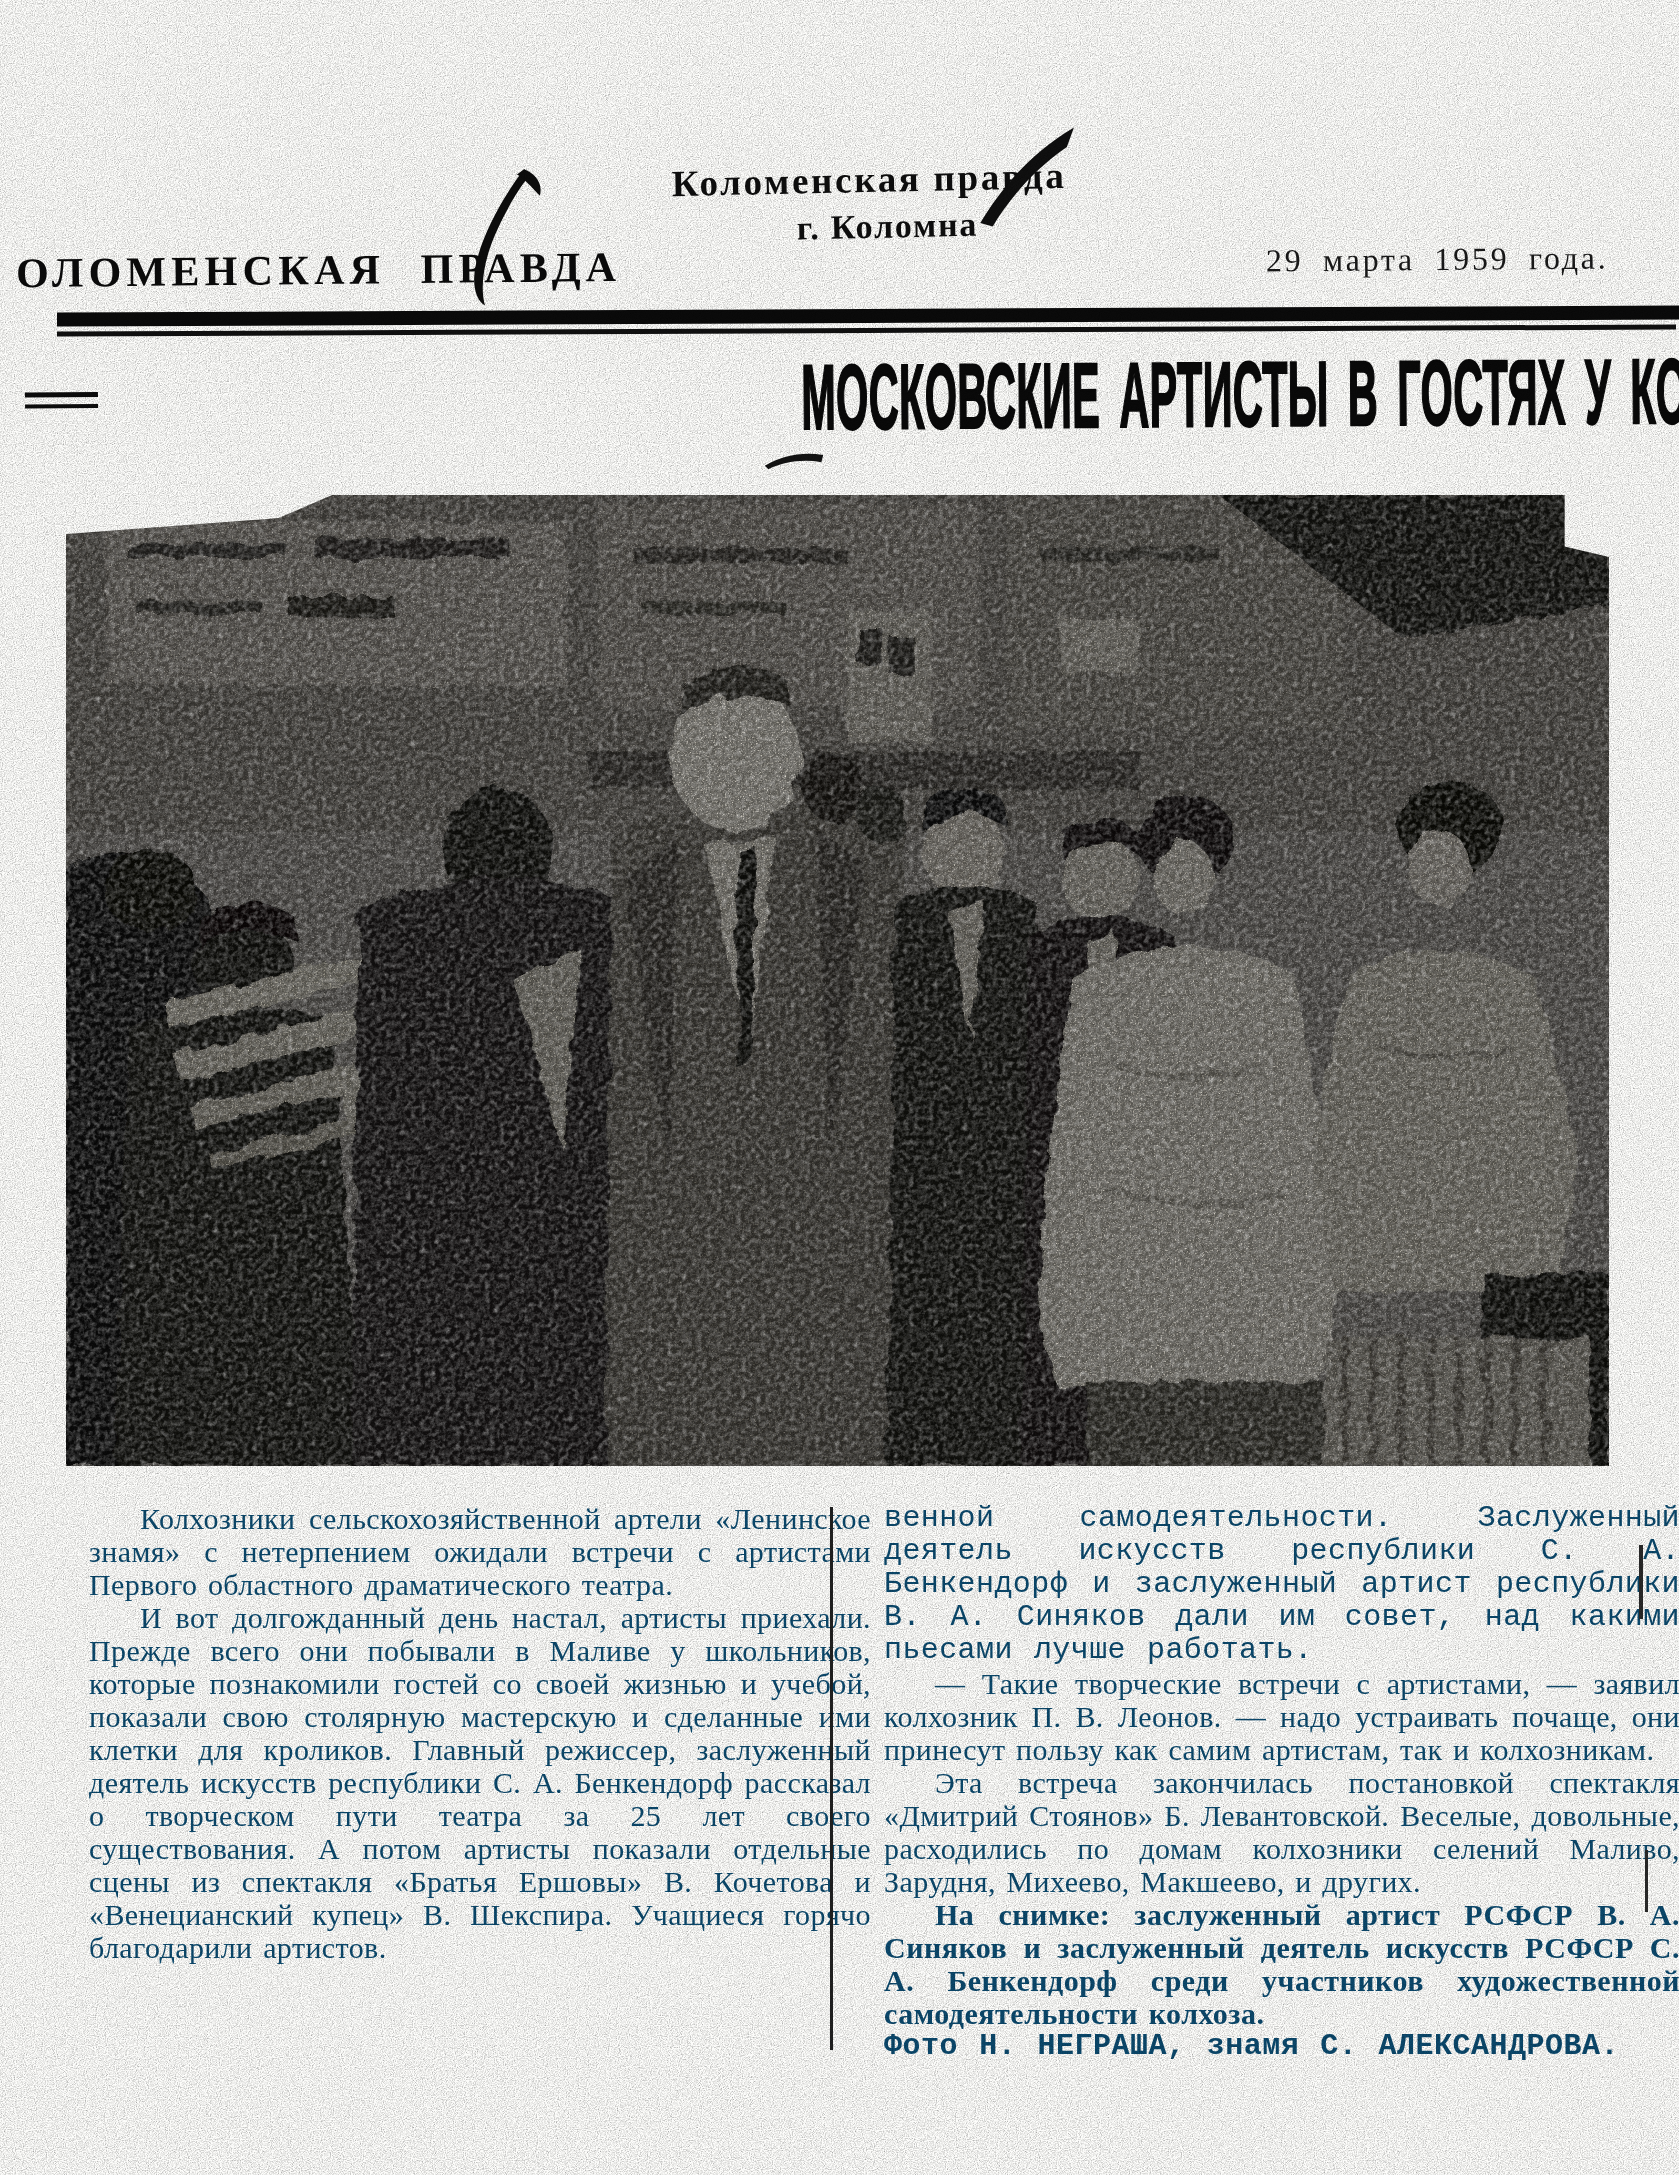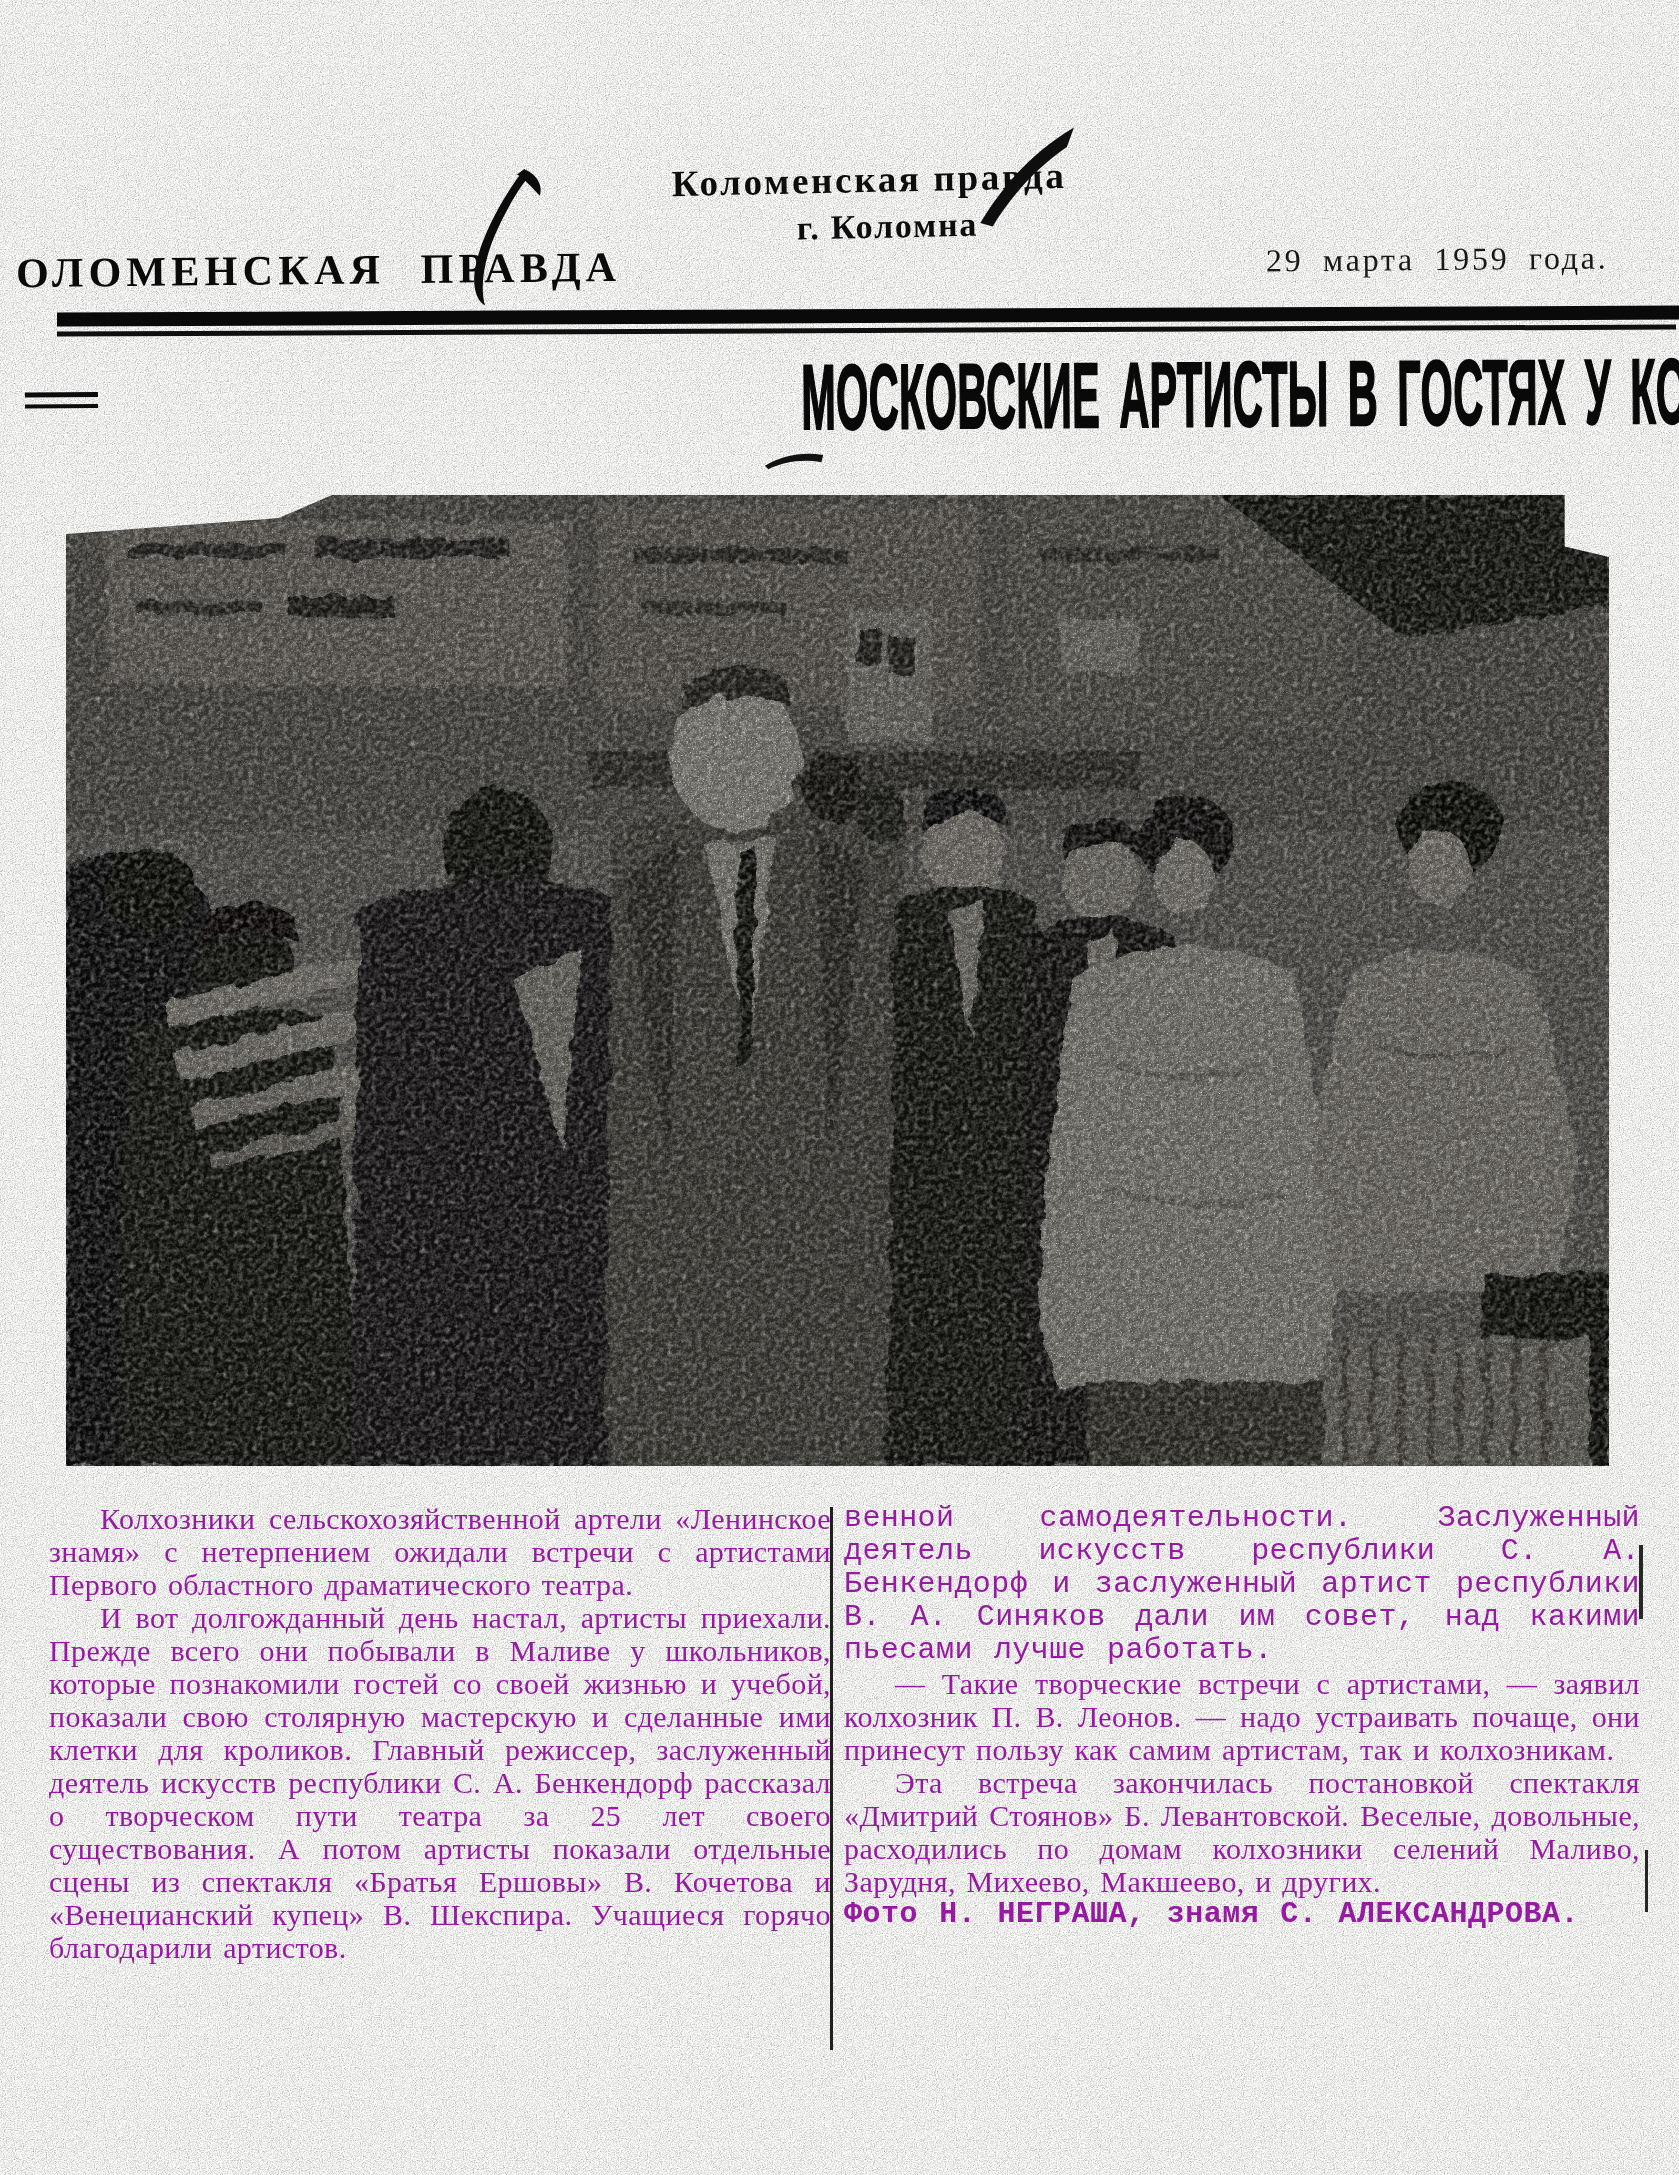--- a/index.html
+++ b/index.html
@@ -59,21 +59,21 @@
   .artifact{position:absolute;pointer-events:none;}
 
   
   .photo{position:absolute;left:66px;top:495px;width:1543px;height:971px;}
 
   
   .column{
     position:absolute;top:1502px;
     font-size:30px;line-height:33px;
     letter-spacing:0.4px;word-spacing:2.7px;
-    text-align:justify;color:#a21caf;
+    text-align:justify;color:#0c4a6e;margin-left:40px;
   }
   .col-left{left:49px;width:782px;}
   .col-right{left:844px;width:796px;}
   .column p{margin:0;text-indent:51px;}
   .column p.no-indent{text-indent:0;font-family:Liberation Mono, monospace;}
   .column p.bold{font-weight:bold;letter-spacing:0.5px;}
   .col-divider{position:absolute;left:830px;top:1507px;width:2.7px;height:543px;background:#222;}
   .edge-mark{position:absolute;background:#2a2a2a;}
 </style>
 </head>
@@ -233,20 +233,21 @@
     <p>Колхозники сельскохозяйственной артели «Ленинское знамя» с нетерпением ожидали встречи с артистами Первого областного драматического театра.</p>
     <p>И вот долгожданный день настал, артисты приехали. Прежде всего они побывали в Маливе у школьников, которые познакомили гостей со своей жизнью и учебой, показали свою столярную мастерскую и сделанные ими клетки для кроликов. Главный режиссер, заслуженный деятель искусств республики С. А. Бенкендорф рассказал о творческом пути театра за 25 лет своего существования. А потом артисты показали отдельные сцены из спектакля «Братья Ершовы» В. Кочетова и «Венецианский купец» В. Шекспира. Учащиеся горячо благодарили артистов.</p>
   </div>
 
   <div class="col-divider"></div>
 
   <div class="column col-right">
     <p class="no-indent">венной самодеятельности. Заслуженный деятель искусств республики С. А. Бенкендорф и заслуженный артист республики В. А. Синяков дали им совет, над какими пьесами лучше работать.</p>
     <p>— Такие творческие встречи с артистами, — заявил колхозник П. В. Леонов. — надо устраивать почаще, они принесут пользу как самим артистам, так и колхозникам.</p>
     <p>Эта встреча закончилась постановкой спектакля «Дмитрий Стоянов» Б. Левантовской. Веселые, довольные, расходились по домам колхозники селений Маливо, Зарудня, Михеево, Макшеево, и других.</p>
+    <p class="bold">На снимке: заслуженный артист РСФСР В. А. Синяков и заслуженный деятель искусств РСФСР С. А. Бенкендорф среди участников художественной самодеятельности колхоза.</p>
     <p class="bold no-indent">Фото Н. НЕГРАША, знамя С. АЛЕКСАНДРОВА.</p>
   </div>
 
   <div class="edge-mark" style="left:1639px;top:1545px;width:3.5px;height:74px;"></div>
   <div class="edge-mark" style="left:1645px;top:1850px;width:2.7px;height:62px;"></div>
 
   <svg class="noise-overlay" width="1679" height="2176" viewBox="0 0 1894 2454" preserveAspectRatio="none">
     <defs>
       <filter id="paper" x="0%" y="0%" width="100%" height="100%">
         <feTurbulence type="fractalNoise" baseFrequency="0.8" numOctaves="2" stitchTiles="stitch"></feTurbulence>

